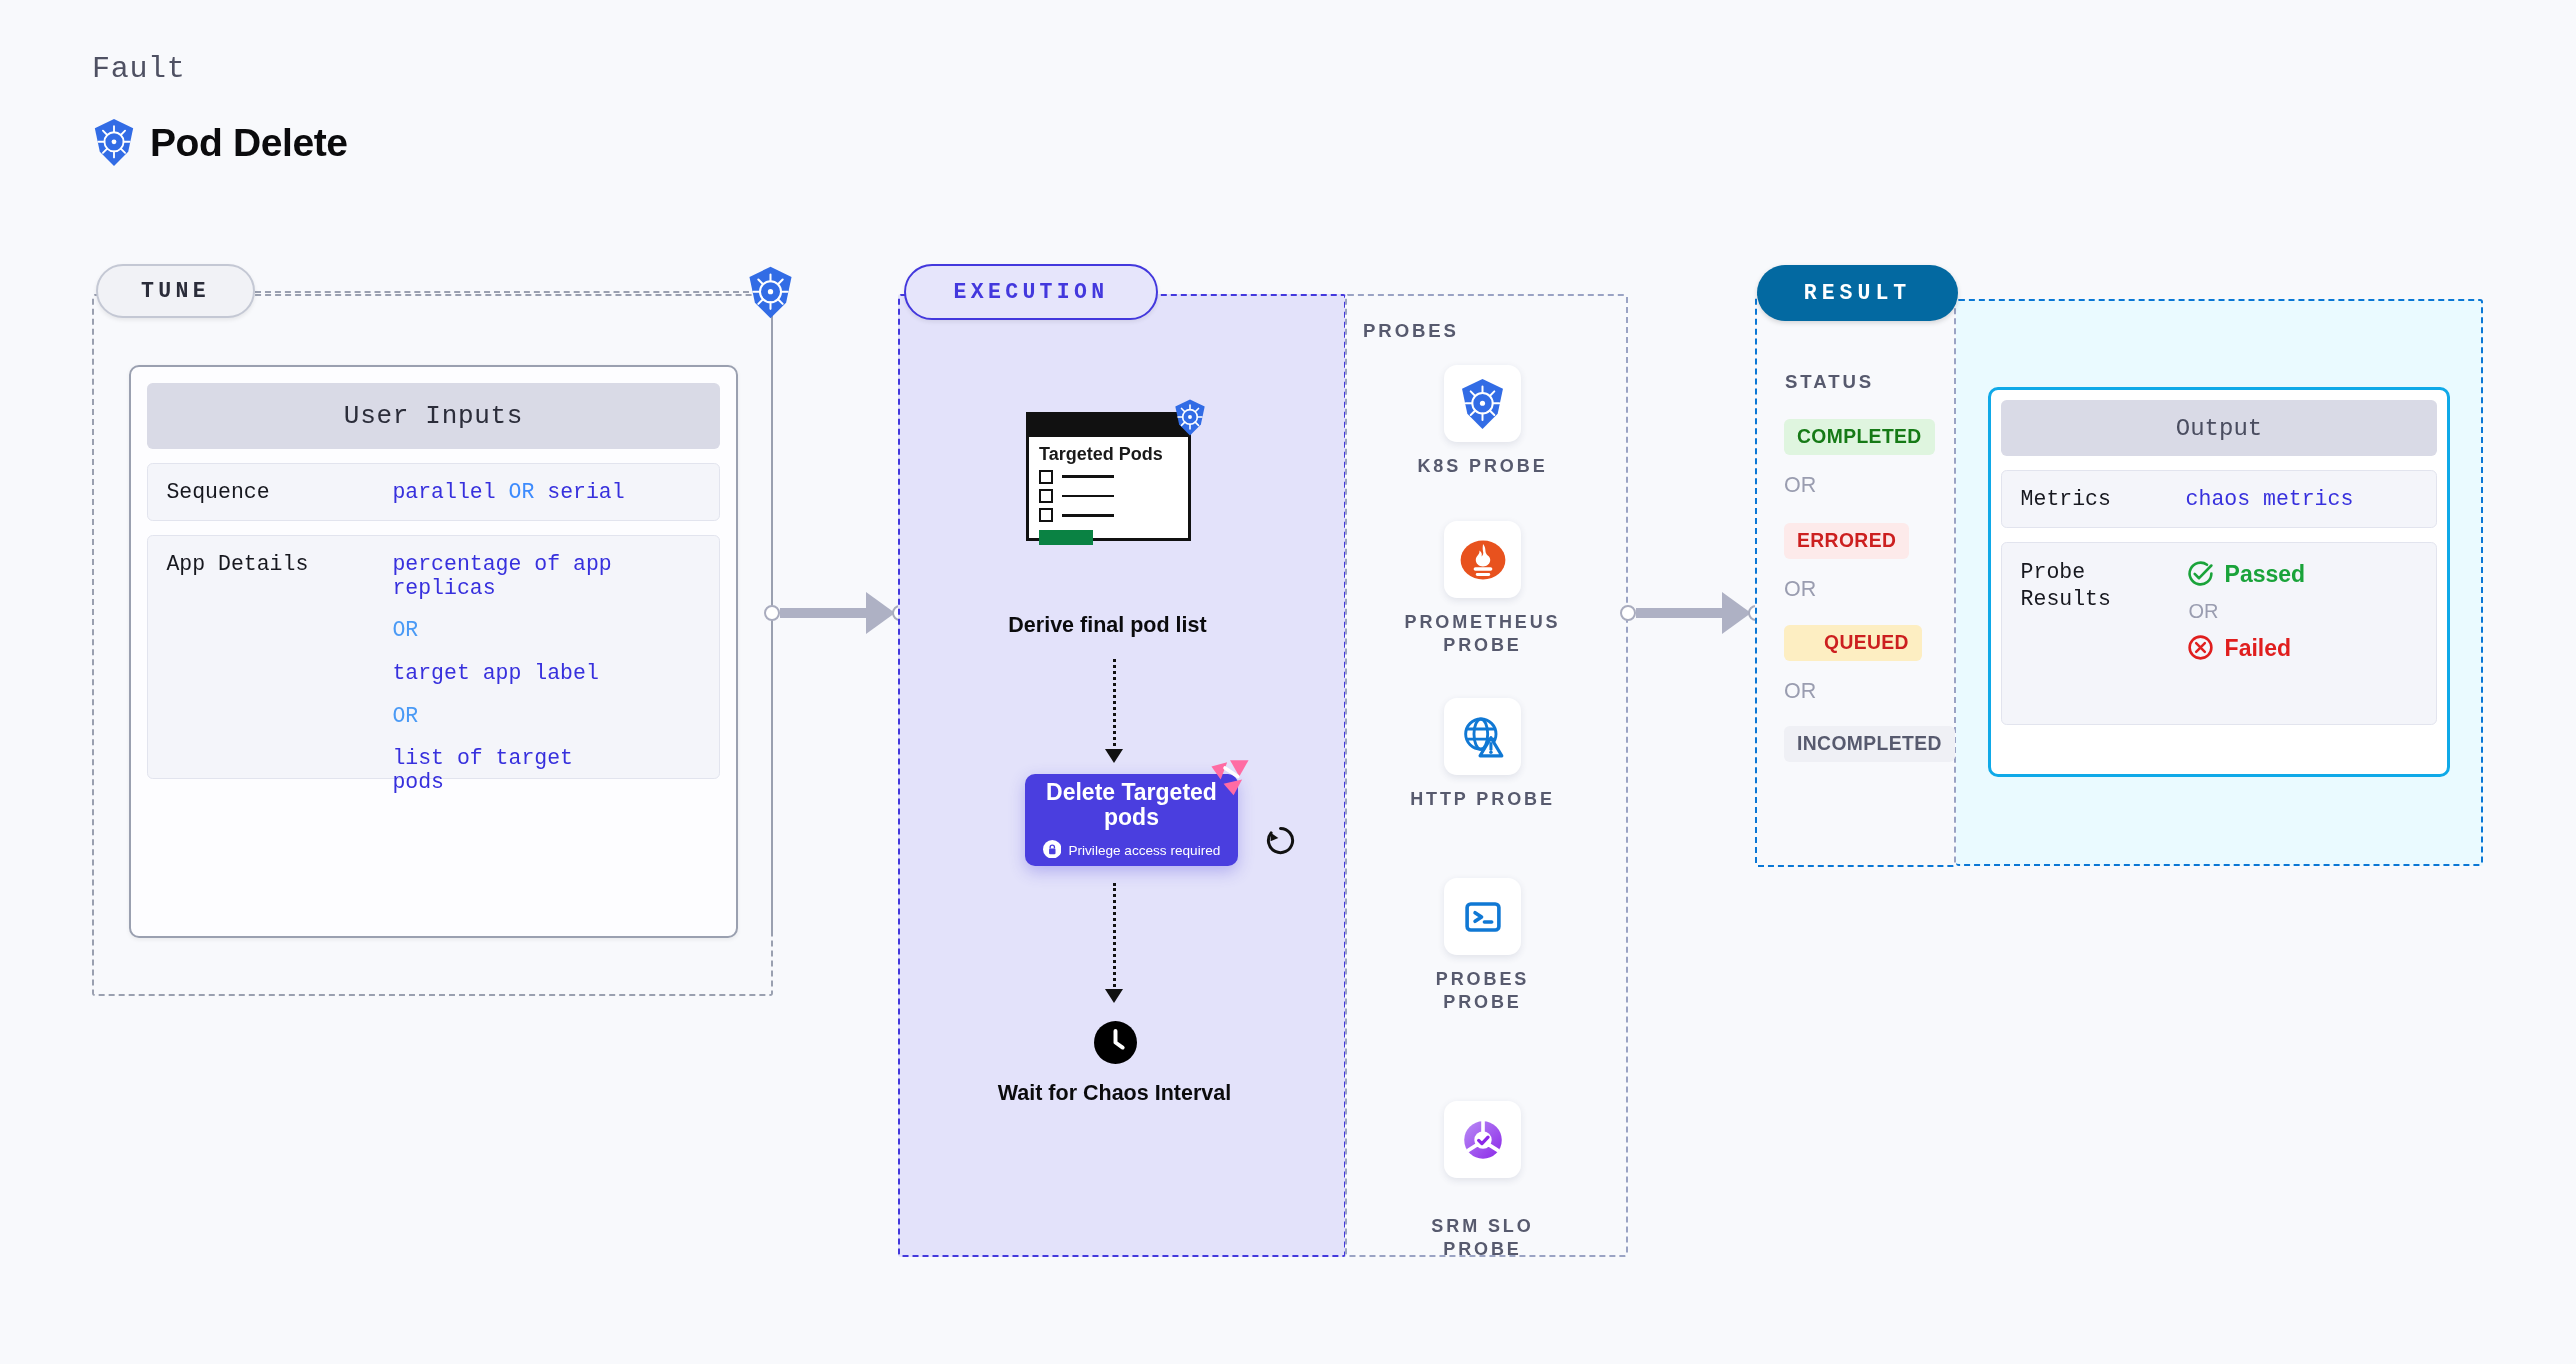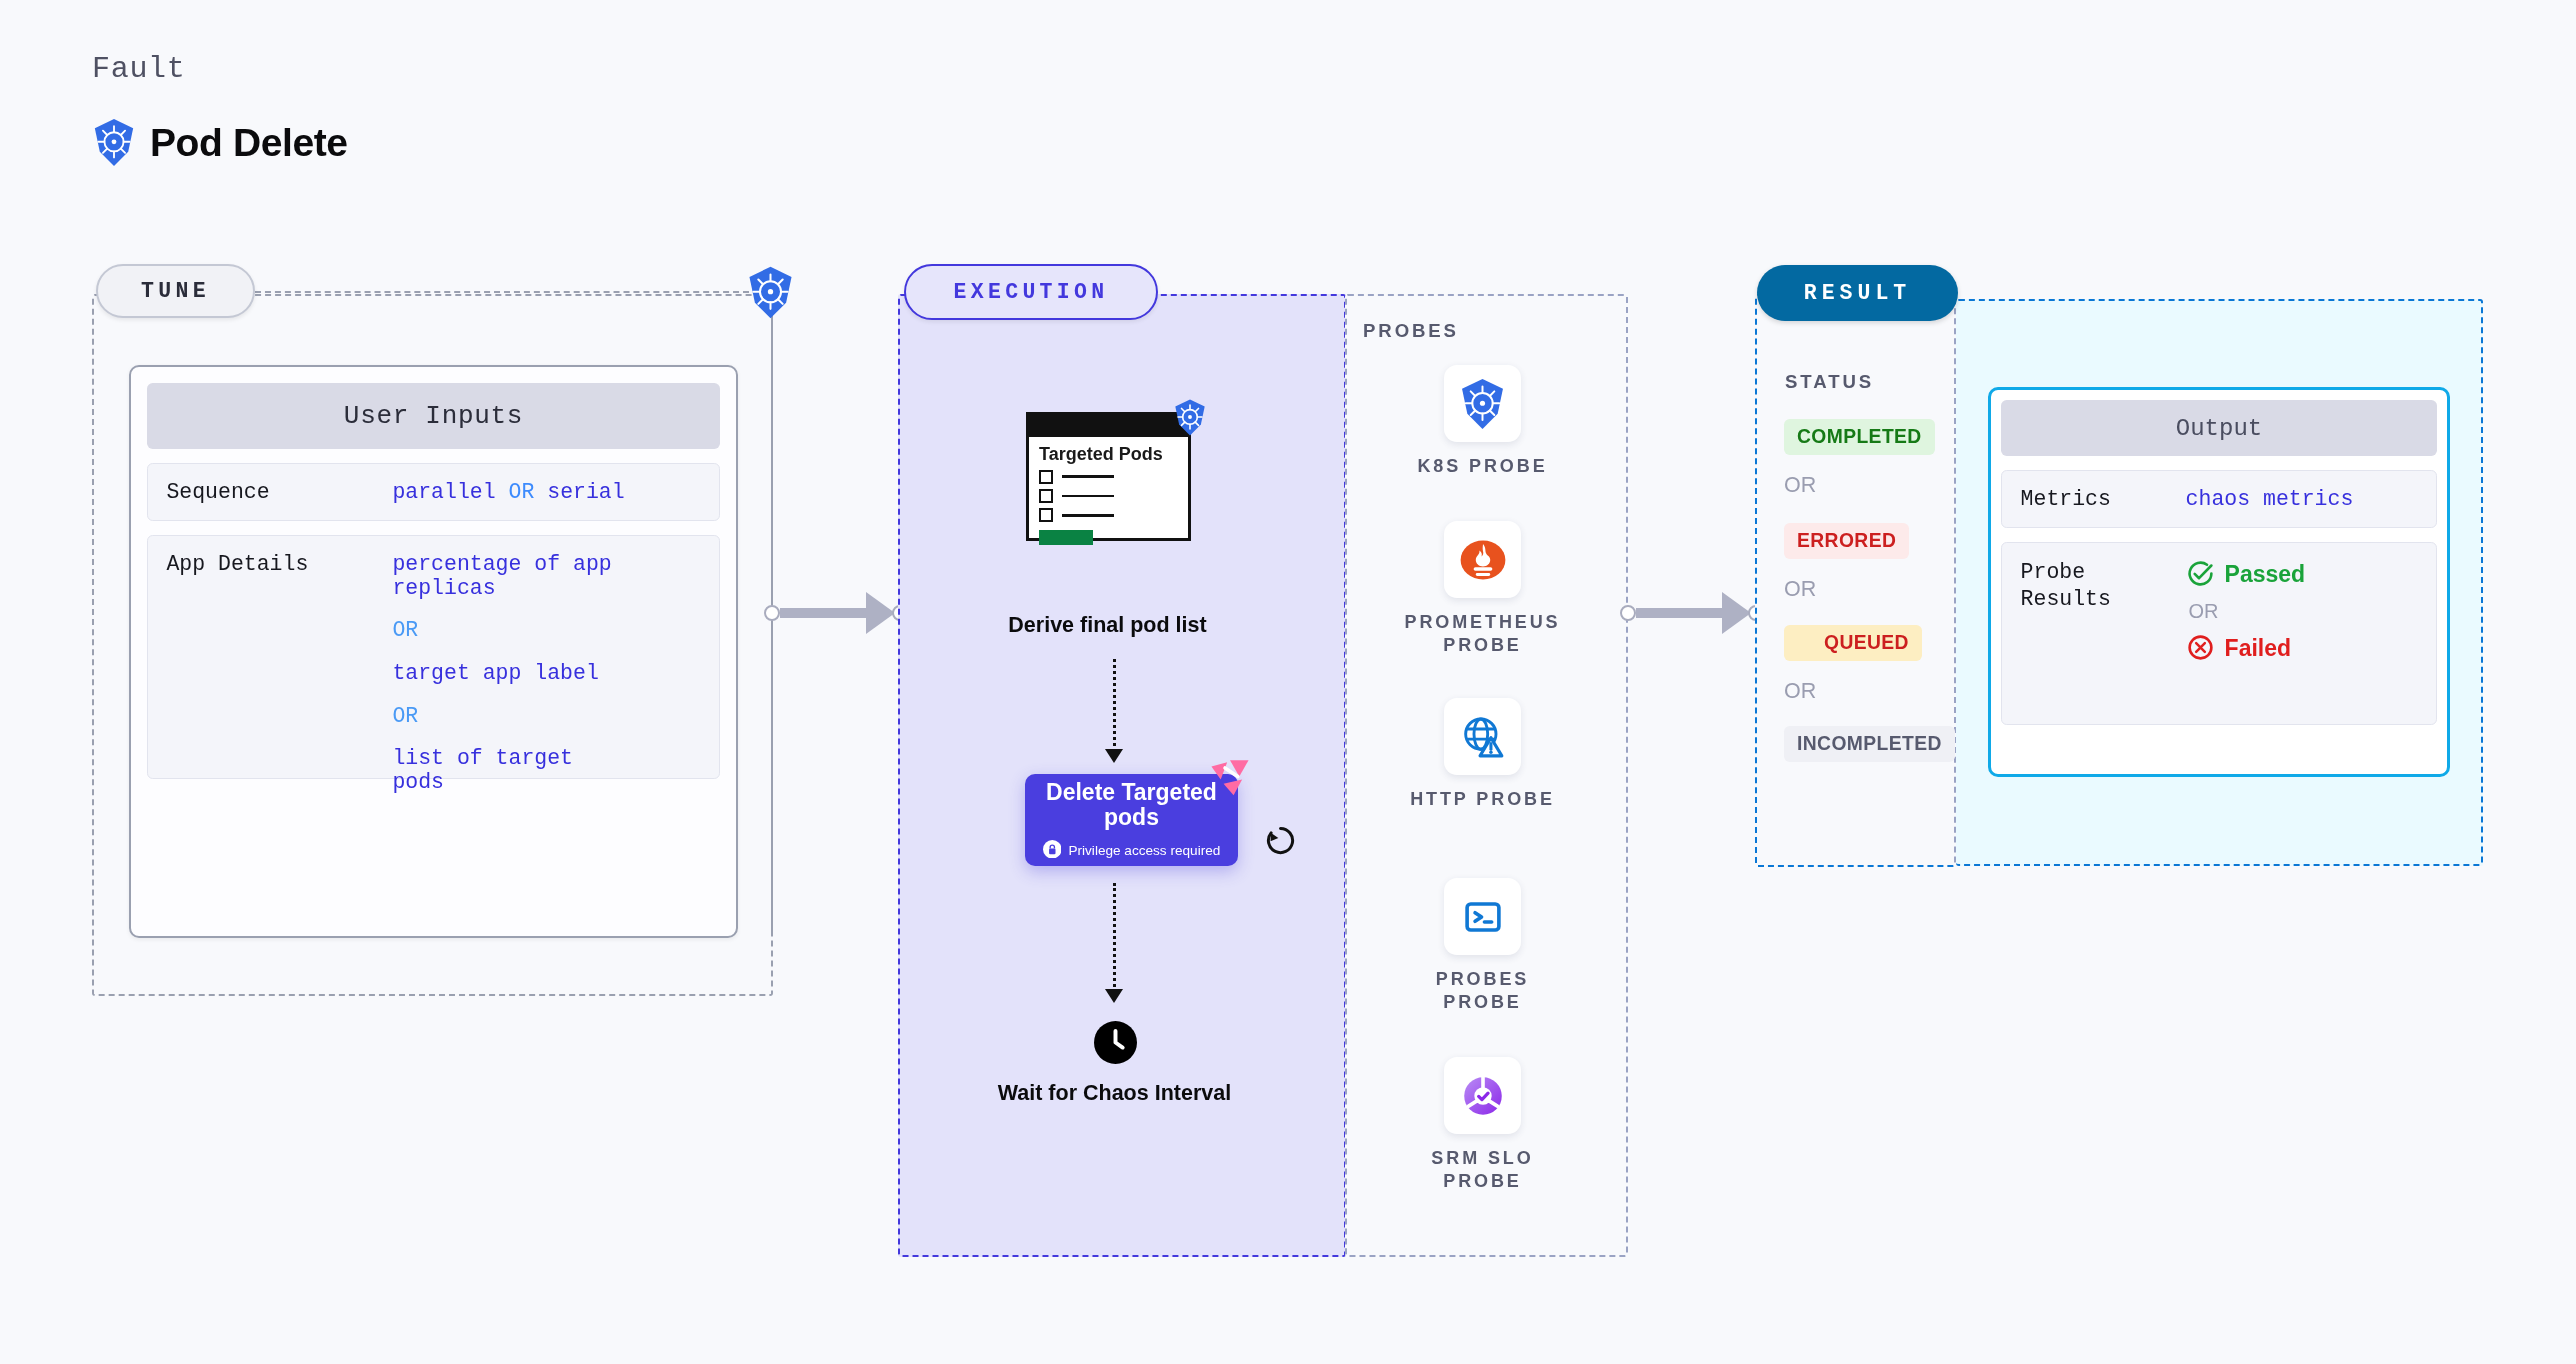--- a/index.html
+++ b/index.html
@@ -441,21 +441,21 @@
   <div class="probe-icon-box">
     <svg width="52" height="52" viewBox="0 0 72 72">
       <rect x="14" y="18" width="44" height="36" rx="5" stroke="#1078d4" stroke-width="5" fill="none"></rect>
       <path d="M25 30l9 6-9 6" stroke="#1078d4" stroke-width="5" fill="none" stroke-linecap="round" stroke-linejoin="round"></path>
       <path d="M38 43h10" stroke="#1078d4" stroke-width="5" stroke-linecap="round"></path>
     </svg>
   </div>
   <div class="probe-label">PROBES PROBE</div>
 </div>
 
-<div class="probe-item" style="left:1393px; top:1057px;">
+<div class="probe-item" style="left:1393px; top:1101px;gap:24px;">
   <div class="probe-icon-box">
     <svg width="52" height="52" viewBox="0 0 72 72">
       <defs>
         <linearGradient id="srmg" x1="0" y1="0" x2="1" y2="1">
           <stop offset="0" stop-color="#b98cf5"></stop>
           <stop offset="1" stop-color="#8b27e8"></stop>
         </linearGradient>
       </defs>
       <circle cx="36" cy="36" r="26" fill="url(#srmg)"></circle>
       <path d="M36 10v18M16 50l16-10M56 50l-16-10" stroke="#fff" stroke-width="5" stroke-linecap="round"></path>

